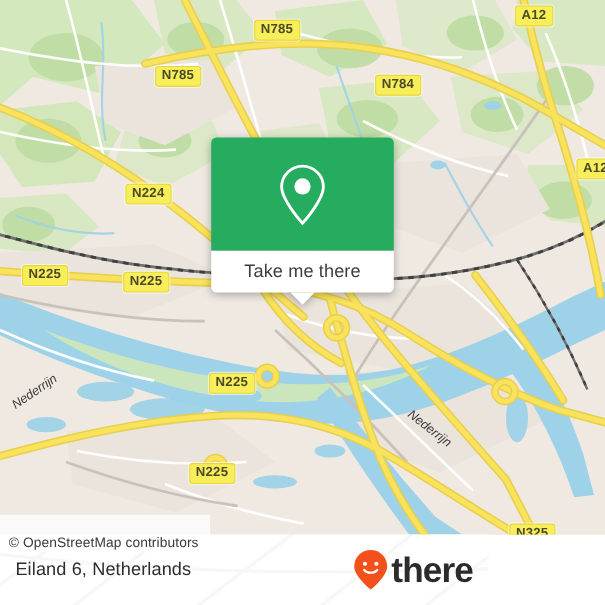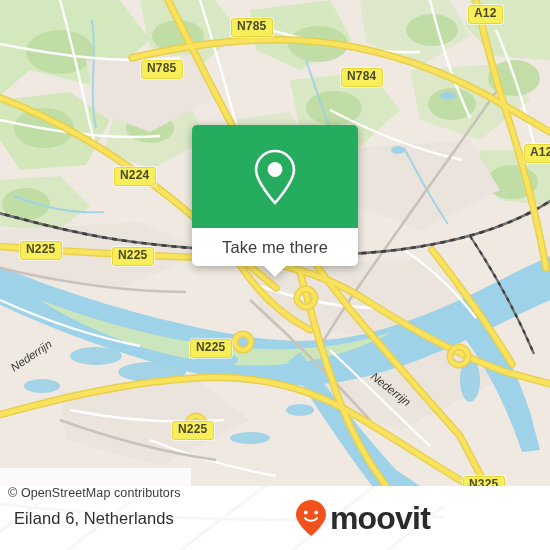--- a/index.html
+++ b/index.html
@@ -334,17 +334,17 @@
 
     <div id="footer-address">Eiland 6, Netherlands</div>
 
     <div id="brand">
       <svg width="32" height="38" viewBox="0 0 32 38">
         <path d="M16 1 C7.7 1 1 7.7 1 16 C1 25 16 37 16 37 C16 37 31 25 31 16 C31 7.7 24.3 1 16 1 Z" fill="#f2511b"></path>
         <circle cx="10.8" cy="13.5" r="1.9" fill="#ffffff"></circle>
         <circle cx="21.2" cy="13.5" r="1.9" fill="#ffffff"></circle>
         <path d="M10 19 C12.4 22.6 19.6 22.6 22 19" stroke="#ffffff" stroke-width="2" fill="none" stroke-linecap="round"></path>
       </svg>
-      <span id="brand-wordmark">moovit</span>
+      <span id="brand-wordmark">there</span>
     </div>
   </div>
 
 </div>
 
 </body></html>

